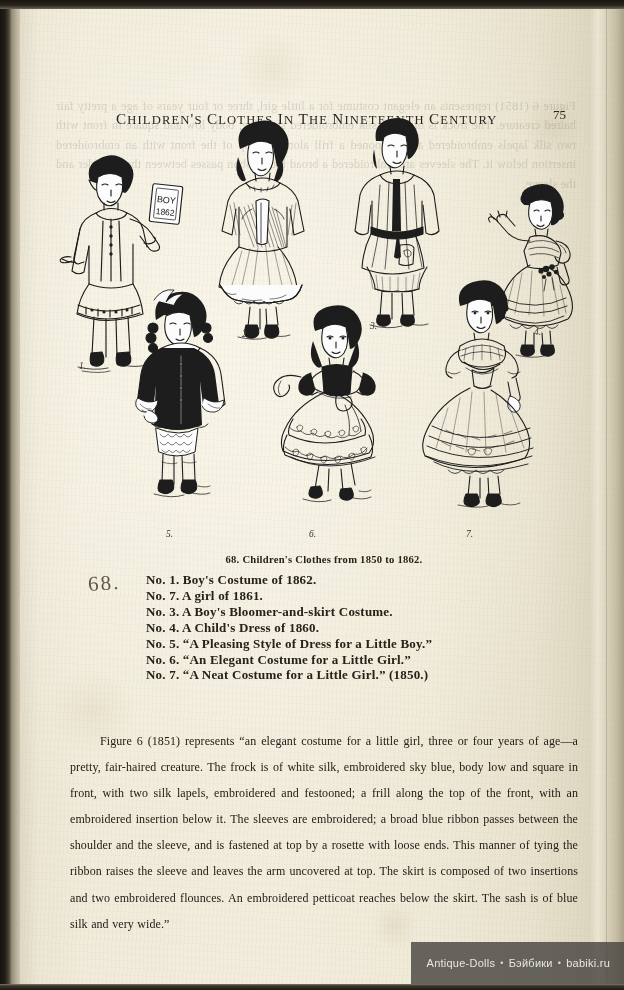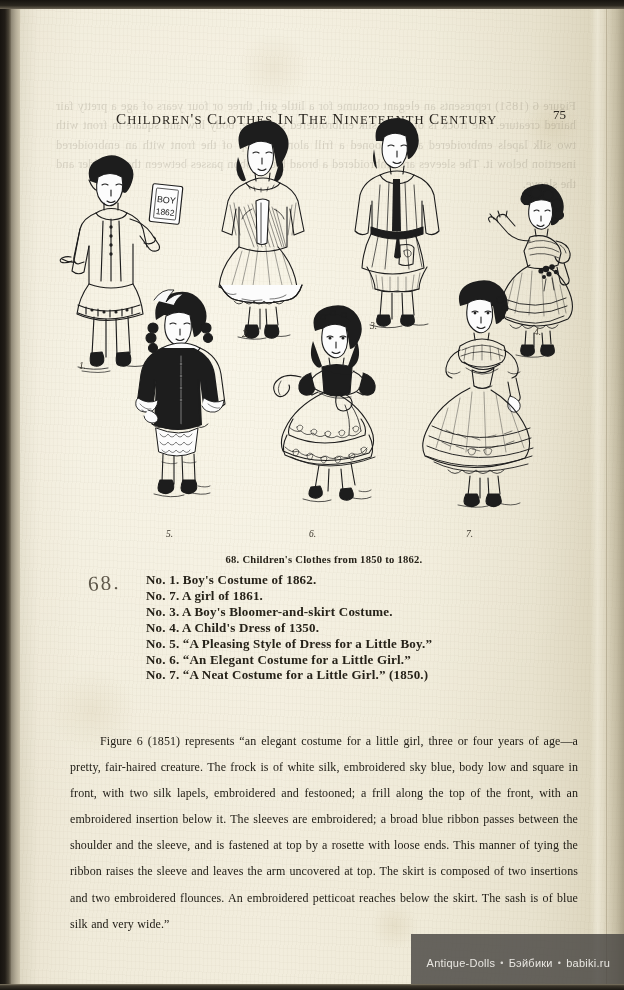--- a/index.html
+++ b/index.html
@@ -236,21 +236,21 @@
     letter-spacing: .08px;
     word-spacing: .4px;
   }
 
   
   .watermark {
     position: absolute;
     right: 0;
     bottom: 6px;
     height: 42px;
-    padding: 8px 14px 0 16px;
+    padding: 0 14px 0 16px;
     display: flex;
     align-items: center;
     background: rgba(72,70,66,0.82);
     color: #e9e7e2;
     font-family: "Liberation Sans", sans-serif;
     font-size: 11px;
     letter-spacing: .25px;
     white-space: nowrap;
   }
   .watermark .sep { margin: 0 5px; font-size: 9px; opacity: .9; }
@@ -706,21 +706,21 @@
       <div class="handnote">68.</div>
 
     </div>
 
     <div class="caption">
       <div class="cap-title">68. Children's Clothes from 1850 to 1862.</div>
       <ul class="cap-list">
         <li>No. 1. Boy's Costume of 1862.</li>
         <li>No. 7. A girl of 1861.</li>
         <li>No. 3. A Boy's Bloomer-and-skirt Costume.</li>
-        <li>No. 4. A Child's Dress of 1350.</li>
+        <li>No. 4. A Child's Dress of 1860.</li>
         <li>No. 5. “A Pleasing Style of Dress for a Little Boy.”</li>
         <li>No. 6. “An Elegant Costume for a Little Girl.”</li>
         <li>No. 7. “A Neat Costume for a Little Girl.”   (1850.)</li>
       </ul>
     </div>
 
     <p class="body-text">Figure 6 (1851) represents “an elegant costume for a little girl, three or four years of age—a pretty, fair-haired creature.  The frock is of white silk, embroidered sky blue, body low and square in front, with two silk lapels, embroidered and festooned; a frill along the top of the front, with an embroidered insertion below it.  The sleeves are embroidered; a broad blue ribbon passes between the shoulder and the sleeve, and is fastened at top by a rosette with loose ends.  This manner of tying the ribbon raises the sleeve and leaves the arm uncovered at top.  The skirt is composed of two insertions and two embroidered flounces.  An embroidered petticoat reaches below the skirt.  The sash is of blue silk and very wide.”</p>
 
     <div class="curl"></div>
     <div class="curl-line"></div>

